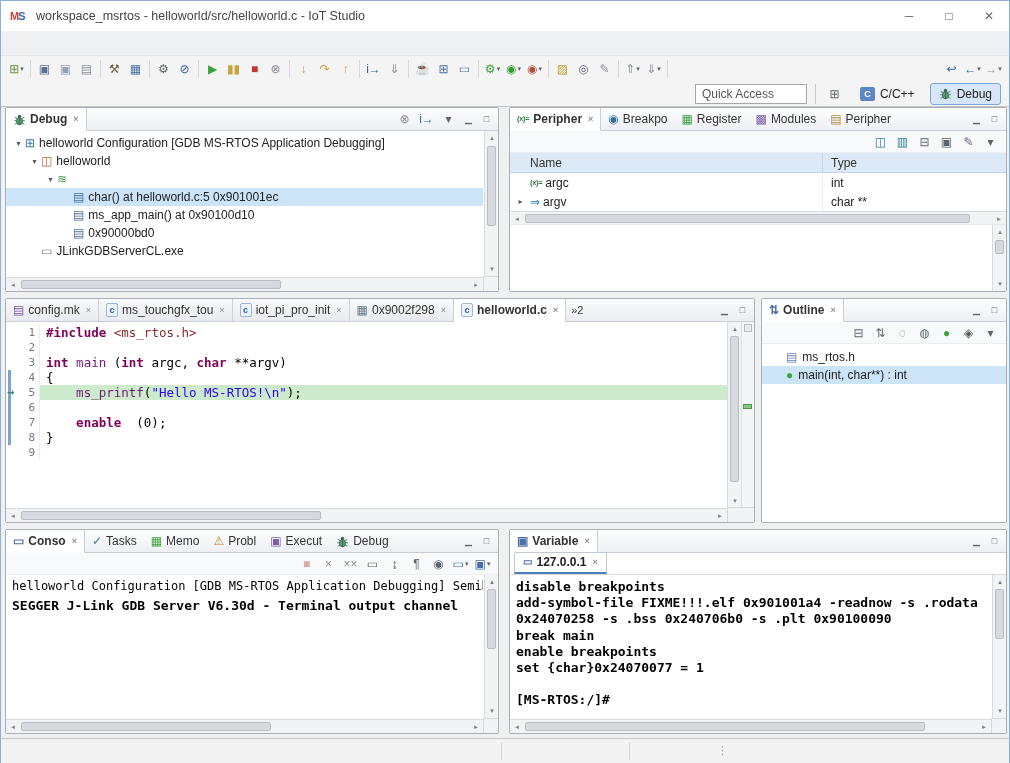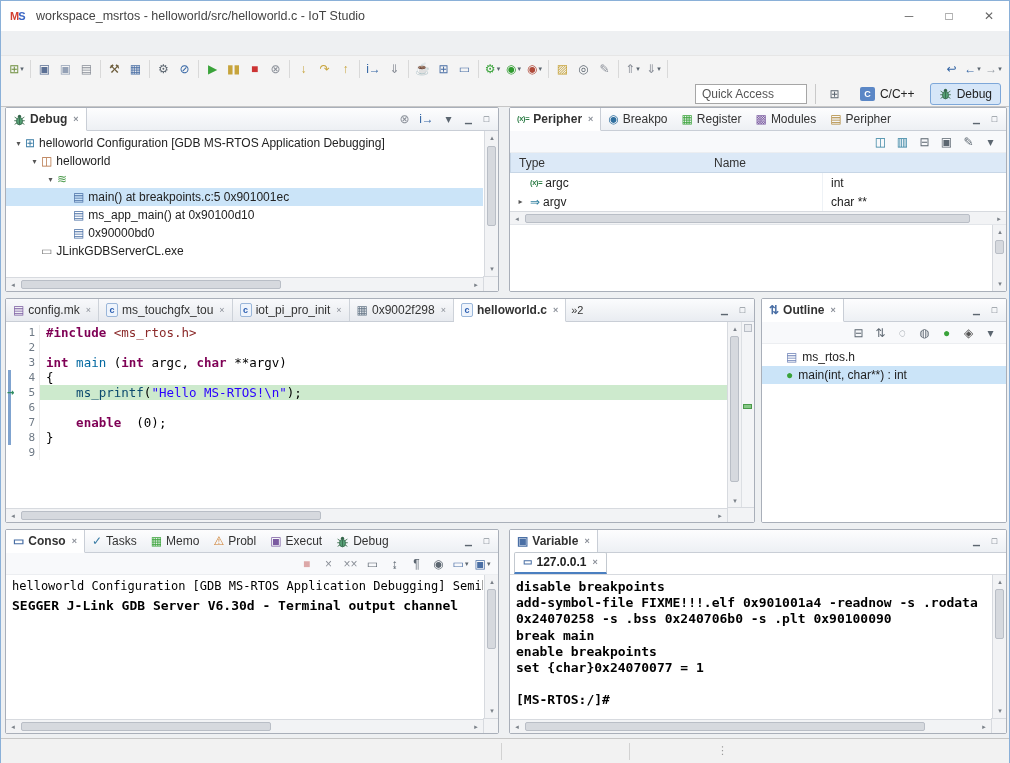--- a/index.html
+++ b/index.html
@@ -87,22 +87,22 @@
   .crow{display:flex;height:15px;line-height:15px}
   .cmargin{width:14px;flex:none;position:relative}
   .ip{position:absolute;left:1px;top:0;font-weight:bold;color:#2e8b62;font-size:12px}
   .cnum{width:20px;flex:none;text-align:right;padding-right:4px;color:#6f7a86;font-size:11px;border-right:1px solid #ececec}
   .ctext{flex:1;white-space:pre;padding-left:6px}
   .crow.current .ctext{background:#cdeacd}
   #rangebar{position:absolute;left:2px;top:48px;width:3px;height:75px;background:#7fa3cf}
   .tk-pre{color:#7f0055;font-weight:bold}
   .tk-hdr{color:#8b2a2a}
   .tk-kw{color:#7f0055;font-weight:bold}
-  .tk-fn{color:#0369a1}
-  .tk-call{color:#0c4a6e}
+  .tk-fn{color:#701a75}
+  .tk-call{color:#701a75}
   .tk-str{color:#2a00ff}
   .tk-p{color:#000}
   .ruler{position:absolute;right:0;top:0;bottom:14px;width:13px;background:#f4f5f7;border-left:1px solid #dcdfe3}
   .rhead{position:absolute;left:2px;top:2px;width:8px;height:8px;background:#e8eaee;border:1px solid #b9bec6}
   .rmark{position:absolute;left:1px;top:82px;width:9px;height:5px;background:#86c886;border:1px solid #4a9a4a}
 
   
   #outline-items{position:absolute;inset:0;padding-top:4px}
   .orow{display:flex;align-items:center;height:18px;padding-left:24px;gap:5px;white-space:nowrap}
   .orow.selected{background:#cbe4f8}
@@ -349,21 +349,21 @@
             <span class="gi" style="color: rgb(176, 106, 58);">◫</span>
             <span class="tlabel">helloworld</span>
           </div>
           <div class="trow" style="padding-left: 38px;">
             <span class="texp">▾</span>
             <span class="gi" style="color: rgb(74, 154, 74);">≋</span>
           </div>
           <div class="trow selected" style="padding-left: 54px;">
             <span class="texp"></span>
             <span class="gi" style="color: rgb(74, 111, 165);">▤</span>
-            <span class="tlabel">main() at breakpoints.c:5 0x901001ec</span>
+            <span class="tlabel">char() at helloworld.c:5 0x901001ec</span>
           </div>
           <div class="trow" style="padding-left: 54px;">
             <span class="texp"></span>
             <span class="gi" style="color: rgb(74, 111, 165);">▤</span>
             <span class="tlabel">ms_app_main() at 0x90100d10</span>
           </div>
           <div class="trow" style="padding-left: 54px;">
             <span class="texp"></span>
             <span class="gi" style="color: rgb(74, 111, 165);">▤</span>
             <span class="tlabel">0x90000bd0</span>
@@ -430,22 +430,22 @@
           <span class="gi" style="color: rgb(92, 102, 112);">▣</span>
         </span>
         <span class="tbi">
           <span class="gi" style="color: rgb(92, 102, 112);">✎</span>
         </span>
         <span class="tbi">
           <span class="gi" style="color: rgb(92, 102, 112);">▾</span>
         </span>
       </div>
     <div class="vheader">
+      <div class="vh vhname">Name</div>
       <div class="vh vhtype">Type</div>
-      <div class="vh vhname">Name</div>
     </div>
     <div id="var-rows">
         <div class="vrow">
           <div class="vname">
             <span class="texp"></span>
             <span class="gi gitext" style="color: rgb(45, 125, 70);">(x)=</span>
             <span>argc</span>
           </div>
           <div class="vtype">int</div>
         </div>

